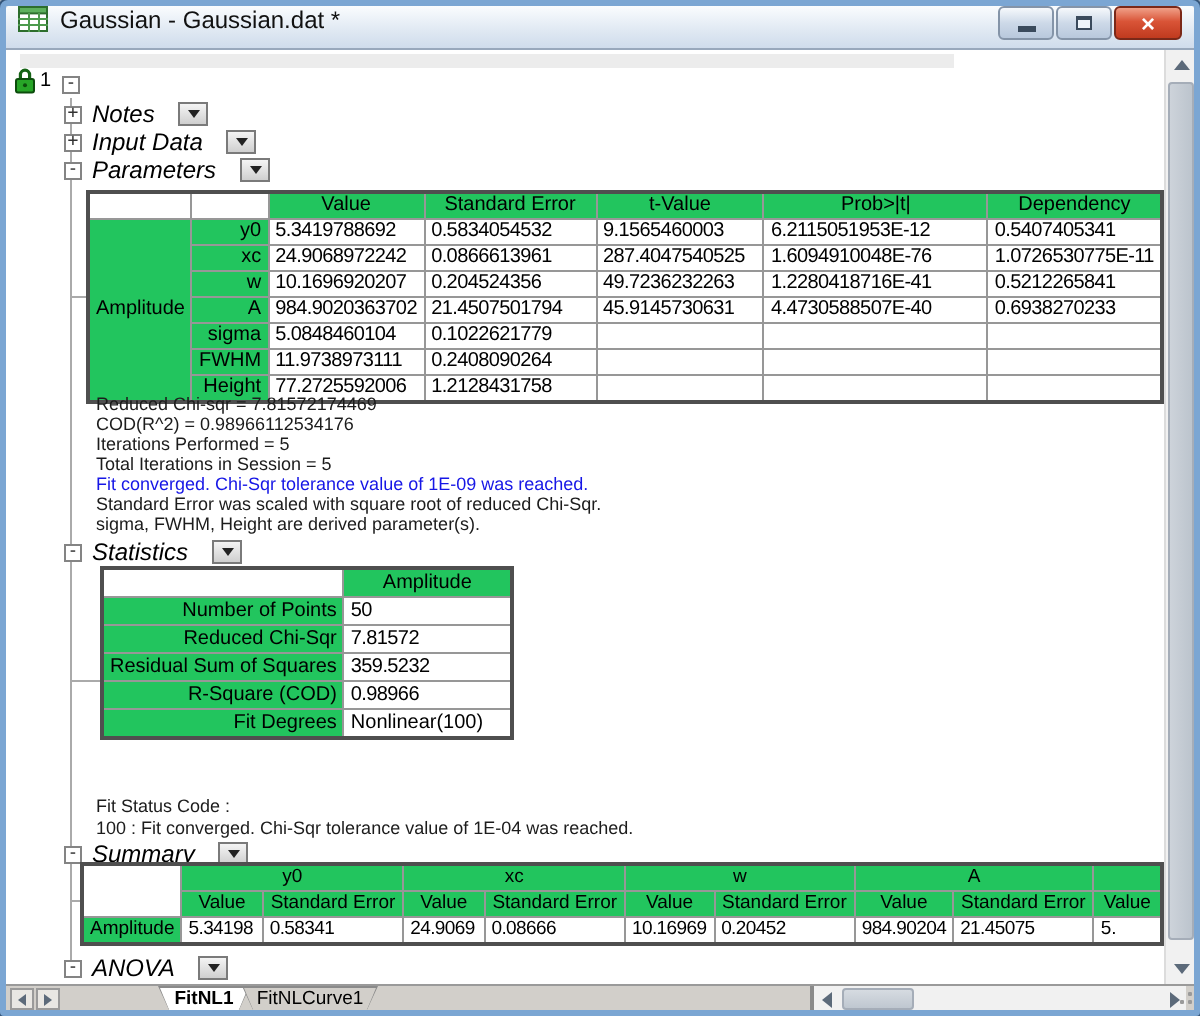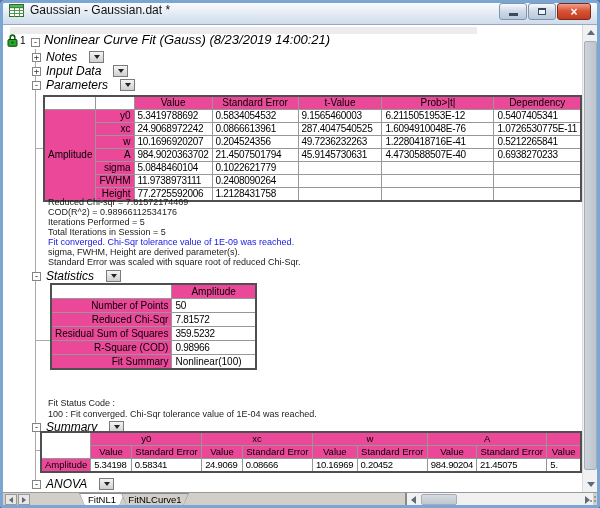--- a/index.html
+++ b/index.html
@@ -41,21 +41,21 @@
   .seclabel { font-size:12px; font-style:italic; color:#000; margin:0 4px 0 5px; white-space:nowrap; }
   .ddbtn { width:15px; height:12px; border:1px solid #7a7a7a; background:linear-gradient(#f4f4f4,#cfcfcf);
            display:flex; align-items:center; justify-content:center; margin-left:8px; }
   .ddbtn i { width:0; height:0; border-left:3px solid transparent; border-right:3px solid transparent; border-top:4px solid #222; }
 
   
   table.rpt { position:absolute; border-collapse:collapse; table-layout:fixed; background:#fff;
               border:2px solid #4f4f4f; font-size:10px; color:#000; }
   table.rpt td, table.rpt th { border:1px solid #979797; padding:0 3px; height:12px; line-height:12px;
               font-weight:normal; white-space:nowrap; overflow:hidden; }
-  .ylw { background:#ec4899; }
+  .ylw { background:#22c55e; }
   .num { text-align:left; letter-spacing:-0.3px; }
   .ctr { text-align:center; }
   .pname { text-align:right; }
   .grp { text-align:center; vertical-align:middle; }
   #params-table { left:40px; top:70px; }
   #stats-table { left:47px; top:258px; }
   #stats-table td { height:13px; line-height:13px; }
   #summary-table { left:37px; top:406px; font-size:9.5px; }
   .txtval { text-align:left; }
 
@@ -77,21 +77,21 @@
   
   .tabbar { position:absolute; left:0; top:467px; width:594px; height:13px; background:#d2cfca; border-top:1px solid #9a9a9a; }
   .navbtn { position:absolute; top:1px; width:12px; height:11px; background:#e9e7e3; border:1px solid #9a9a9a;
             display:flex; align-items:center; justify-content:center; }
   .navbtn .tri-lf,.navbtn .tri-rt { border-width:3px; border-right-width:4px; border-left-width:4px; }
   .tab { position:absolute; top:0; height:13px; background:#8a8a8a;
          clip-path:polygon(0 0,100% 0,calc(100% - 6px) 100%,6px 100%); }
   .tab-inner { position:absolute; left:1px; top:1px; right:1px; bottom:0; background:#d2cfca;
                clip-path:polygon(0 0,100% 0,calc(100% - 5px) 100%,5px 100%);
                font-size:9.5px; line-height:12px; text-align:center; color:#000; }
-  .tab.active .tab-inner { background:#ffffff; font-weight:normal; }
+  .tab.active .tab-inner { background:#ffffff; font-weight:bold; }
   .hdivider { position:absolute; left:402px; top:0; width:2px; height:13px; background:#8a8a8a; }
   .hscroll { position:absolute; left:404px; top:0; width:186px; height:13px; background:#f1f1f1; }
   .harrow { position:absolute; top:0; width:12px; height:13px; display:flex; align-items:center; justify-content:center; background:#f1f1f1; }
   .hthumb { position:absolute; left:14px; top:1px; width:36px; height:11px; background:linear-gradient(#d6dbe1,#bfc7d0); border:1px solid #a5adb8; border-radius:2px; }
   .grip { position:absolute; right:1px; bottom:1px; width:8px; height:8px;
           background:radial-gradient(circle at 7px 1px,#9a9a9a 1px,transparent 1.2px),
                      radial-gradient(circle at 7px 5px,#9a9a9a 1px,transparent 1.2px),
                      radial-gradient(circle at 3px 5px,#9a9a9a 1px,transparent 1.2px); }
 </style>
 </head>
@@ -127,21 +127,20 @@
       <span class="lock">
         <svg width="11" height="14">
             <path d="M3.2 7 V4.4 a2.3 2.3 0 0 1 4.6 0 V7" fill="none" stroke="#156315" stroke-width="1.6"></path>
             <rect x="1" y="6.5" width="9" height="6.8" rx="1" fill="#27a527" stroke="#0c4d0c"></rect>
             <circle cx="5.5" cy="9.6" r="1" fill="#0c4d0c"></circle>
           </svg>
       </span>
       <span class="lock-num">1</span>
 
       <span class="tbox mainbox">-</span>
-      <div class="main-title">Nonlinear Curve Fit (Gauss) (8/23/2019 14:00:21)</div>
 
       <div class="tree-line"></div>
       <div class="stub" style="left:33px;top:123px;width:7px;"></div>
       <div class="stub" style="left:33px;top:315px;width:14px;"></div>
       <div class="stub" style="left:33px;top:425px;width:4px;"></div>
 
       <div class="secrow" style="left:29px;top:25px;">
         <span class="tbox">+</span>
         <span class="seclabel">Notes</span>
         <span class="ddbtn">
@@ -265,22 +264,22 @@
             </tr>
           </tbody>
       </table>
 
       <div class="notes-block" id="fit-notes">
           <div>Reduced Chi-sqr = 7.81572174469</div>
           <div>COD(R^2) = 0.98966112534176</div>
           <div>Iterations Performed = 5</div>
           <div>Total Iterations in Session = 5</div>
           <div class="blue">Fit converged. Chi-Sqr tolerance value of 1E-09 was reached.</div>
+          <div>Standard Error was scaled with square root of reduced Chi-Sqr.</div>
           <div>sigma, FWHM, Height are derived parameter(s).</div>
-          <div>Standard Error was scaled with square root of reduced Chi-Sqr.</div>
         </div>
 
       <table class="rpt" id="stats-table">
         <colgroup>
             <col style="width:118px">
             <col style="width:84px">
           </colgroup>
         <thead>
           <tr>
             <td></td>
@@ -298,21 +297,21 @@
             </tr>
             <tr>
               <td class="ylw pname">Residual Sum of Squares</td>
               <td class="num">359.5232</td>
             </tr>
             <tr>
               <td class="ylw pname">R-Square (COD)</td>
               <td class="num">0.98966</td>
             </tr>
             <tr>
-              <td class="ylw pname">Fit Summary</td>
+              <td class="ylw pname">Fit Degrees</td>
               <td class="txtval">Nonlinear(100)</td>
             </tr>
           </tbody>
       </table>
 
       <div class="code-block">
         <div>Fit Status Code :</div>
         <div>100 : Fit converged. Chi-Sqr tolerance value of 1E-04 was reached.</div>
       </div>
 

